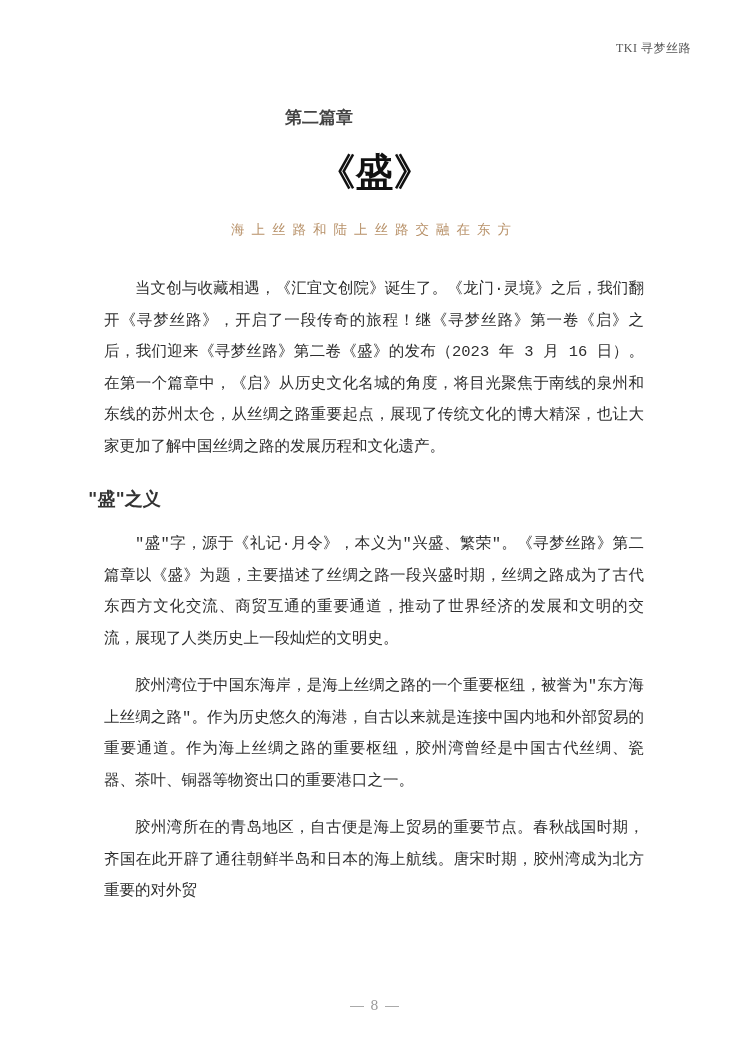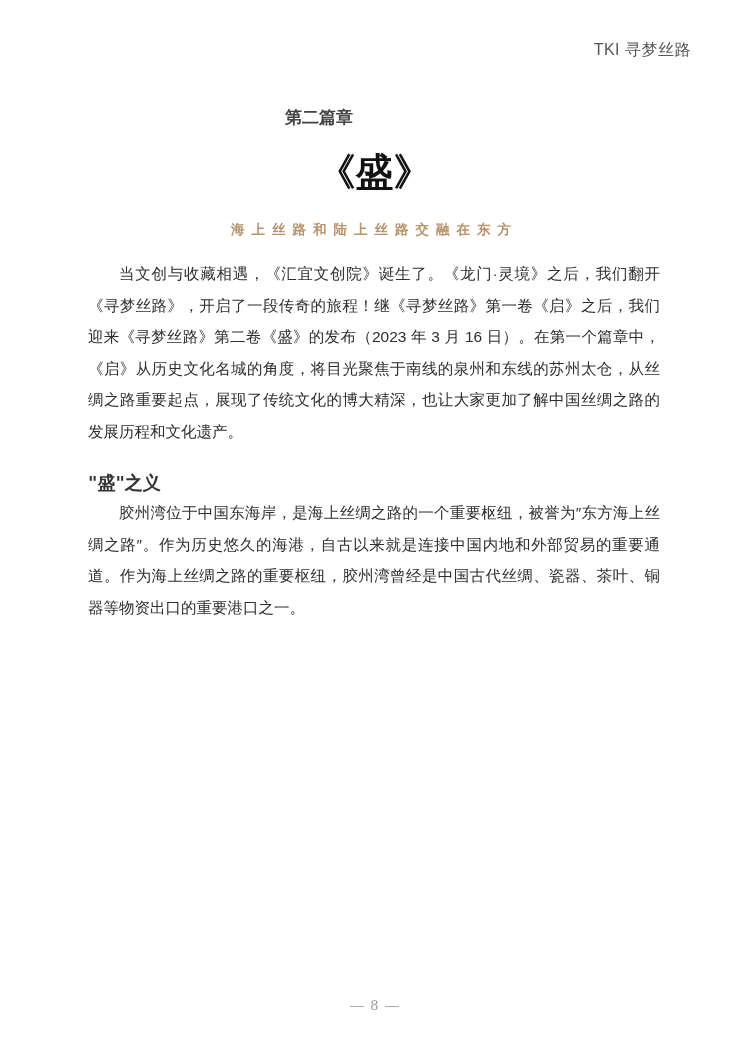--- a/index.html
+++ b/index.html
@@ -11,22 +11,22 @@
       width: 749px;
       height: 1059px;
       position: relative;
       overflow: hidden;
       color: #2b2b2b;
     }
     .running-header {
       position: absolute;
       top: 40px;
       right: 58px;
-      font-family: Liberation Sans, sans-serif;
-      font-size: 16px;
+      font-family: Liberation Serif, serif;
+      font-size: 12px;
       color: #555555;
       letter-spacing: 0.5px;
     }
     .chapter-label {
       position: absolute;
       top: 106px;
       left: 0;
       width: 638px;
       text-align: center;
       font-family: "DejaVu Sans", "Liberation Sans", sans-serif;
@@ -49,35 +49,34 @@
     .chapter-subtitle {
       position: absolute;
       top: 221px;
       left: 0;
       width: 749px;
       text-align: center;
       font-family: "DejaVu Sans", "Liberation Sans", sans-serif;
       font-size: 13.5px;
       letter-spacing: 7px;
       color: #b8926a;
-      font-weight: bold;
     }
     .content {
       position: absolute;
       top: 258px;
       left: 88px;
       width: 572px;
     }
     .para {
-      font-family: Liberation Sans, sans-serif;
+      font-family: Liberation Mono, monospace;
       font-size: 15.5px;
       line-height: 31.5px;
       color: #2e2e2e;
       text-indent: 2em;
-      margin: 0;
+      margin: 16px;
       text-align: justify;
     }
     .para + .para {
       margin-top: 16px;
     }
     .section-heading {
       font-family: "DejaVu Sans", "Liberation Sans", sans-serif;
       font-weight: bold;
       font-size: 18px;
       color: #333333;
@@ -115,19 +114,21 @@
 <div class="running-header">TKI 寻梦丝路</div>
 
 <div class="chapter-label">第二篇章</div>
 <div class="chapter-title">《盛》</div>
 <div class="chapter-subtitle">海上丝路和陆上丝路交融在东方</div>
 
 <div class="content">
   <p class="para">当文创与收藏相遇，《汇宜文创院》诞生了。《龙门·灵境》之后，我们翻开《寻梦丝路》，开启了一段传奇的旅程！继《寻梦丝路》第一卷《启》之后，我们迎来《寻梦丝路》第二卷《盛》的发布（2023 年 3 月 16 日）。在第一个篇章中，《启》从历史文化名城的角度，将目光聚焦于南线的泉州和东线的苏州太仓，从丝绸之路重要起点，展现了传统文化的博大精深，也让大家更加了解中国丝绸之路的发展历程和文化遗产。</p>
 
   <h2 class="section-heading section-1">"盛"之义</h2>
+  <p class="para">″盛″字，源于《礼记·月令》，本义为″兴盛、繁荣″。《寻梦丝路》第二篇章以《盛》为题，主要描述了丝绸之路一段兴盛时期，丝绸之路成为了古代东西方文化交流、商贸互通的重要通道，推动了世界经济的发展和文明的交流，展现了人类历史上一段灿烂的文明史。</p>
 
   <p class="para">胶州湾位于中国东海岸，是海上丝绸之路的一个重要枢纽，被誉为″东方海上丝绸之路″。作为历史悠久的海港，自古以来就是连接中国内地和外部贸易的重要通道。作为海上丝绸之路的重要枢纽，胶州湾曾经是中国古代丝绸、瓷器、茶叶、铜器等物资出口的重要港口之一。</p>
+  <p class="para">胶州湾所在的青岛地区，自古便是海上贸易的重要节点。春秋战国时期，齐国在此开辟了通往朝鲜半岛和日本的海上航线。唐宋时期，胶州湾成为北方重要的对外贸</p>
 </div>
 
 <div class="page-number">
   <span class="dash"></span><span>8</span><span class="dash"></span>
 </div>
 
 </body></html>

